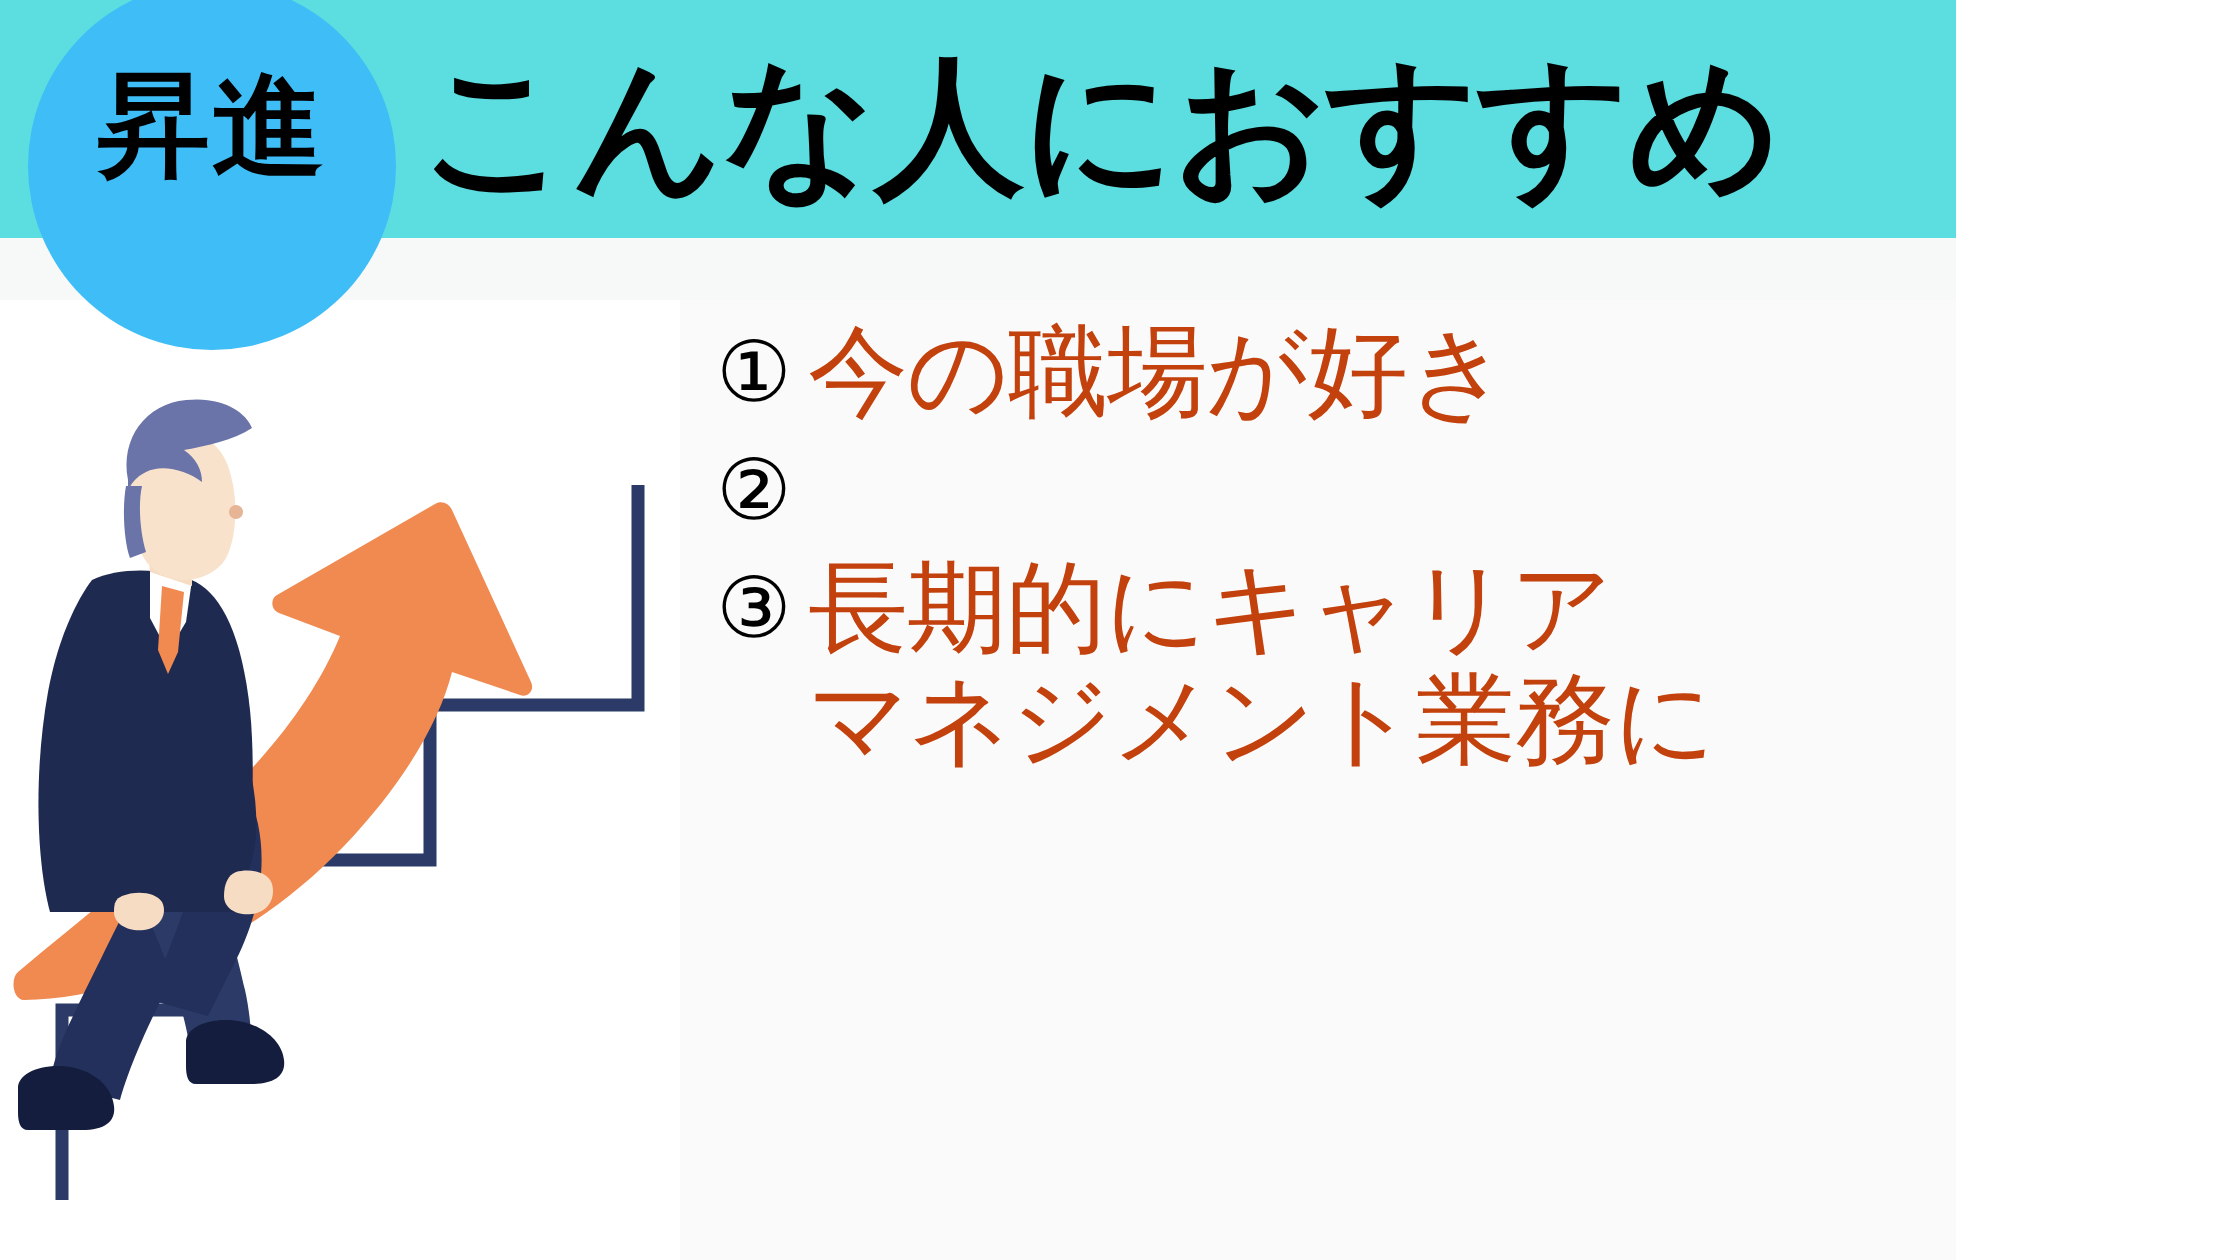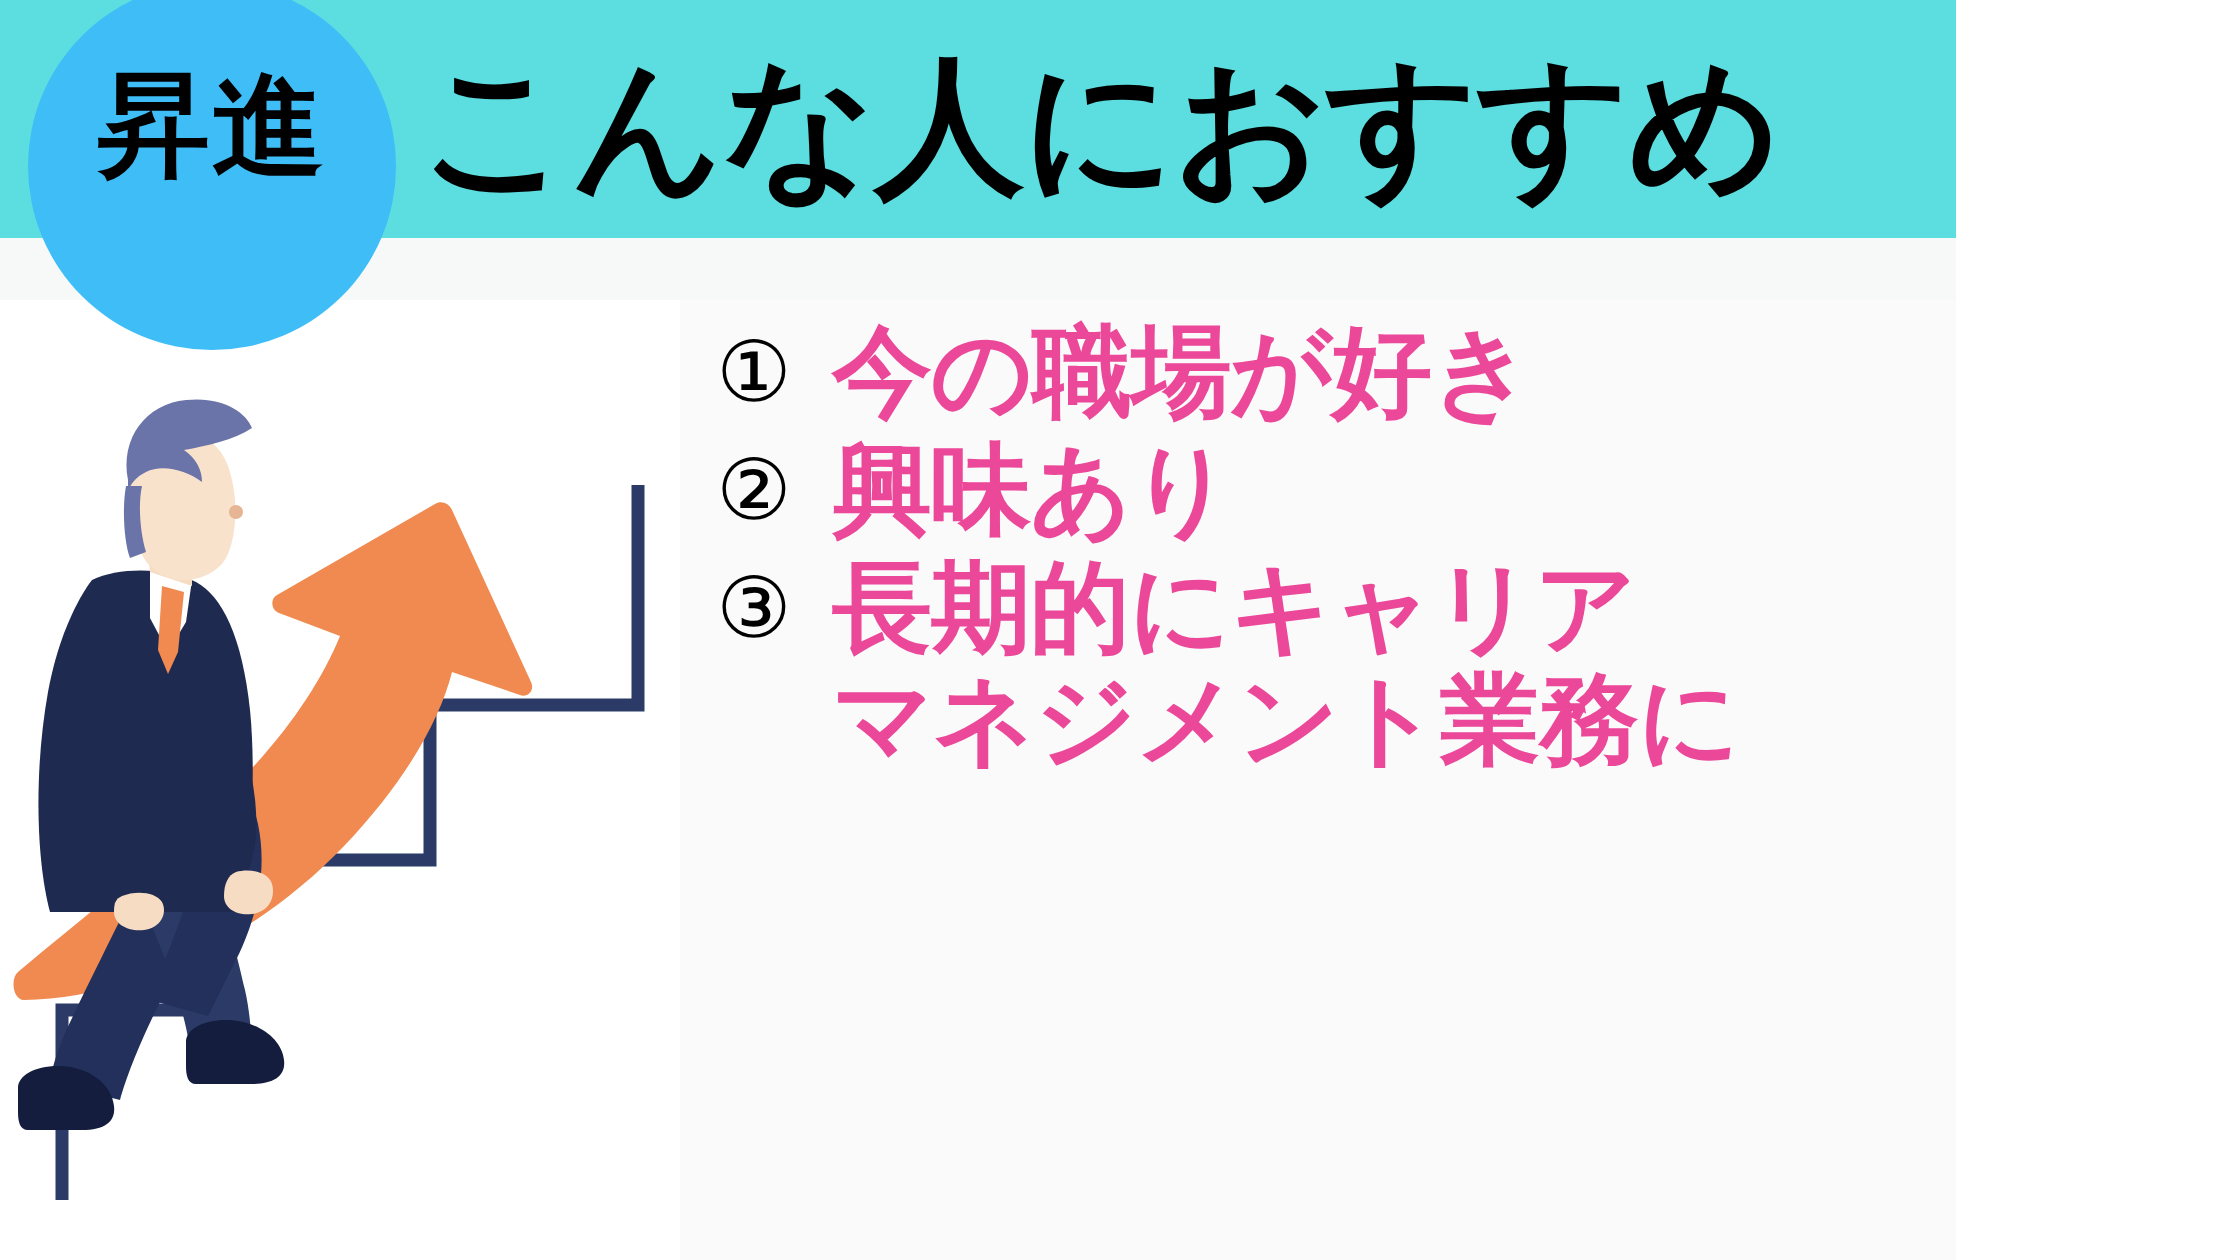--- a/index.html
+++ b/index.html
@@ -56,26 +56,25 @@
     width:108px;
     font-size:84px;
     font-weight:400;
     line-height:112px;
     color:#000;
     text-align:center;
   }
   .lines{flex:1 1 auto;}
   .line{
     font-size:100px;
-    font-weight:700;
+    font-weight:400;
     line-height:112px;
-    color:#ec4899;
+    color:#c2410c;
     white-space:nowrap;
     letter-spacing:-1px;
-    margin-left:24px;
   }
 </style>
 </head>
 <body>
 
 <div class="canvas">
 
   <div class="band-teal"></div>
   <div class="band-gray"></div>
   <div class="band-white"></div>
@@ -152,21 +151,20 @@
     <div class="list-item">
       <div class="marker">①</div>
       <div class="lines">
         <div class="line">今の職場が好き</div>
       </div>
     </div>
 
     <div class="list-item">
       <div class="marker">②</div>
       <div class="lines">
-        <div class="line">興味あり</div>
       </div>
     </div>
 
     <div class="list-item">
       <div class="marker">③</div>
       <div class="lines">
         <div class="line">長期的にキャリア</div>
         <div class="line">マネジメント業務に</div>
       </div>
     </div>

